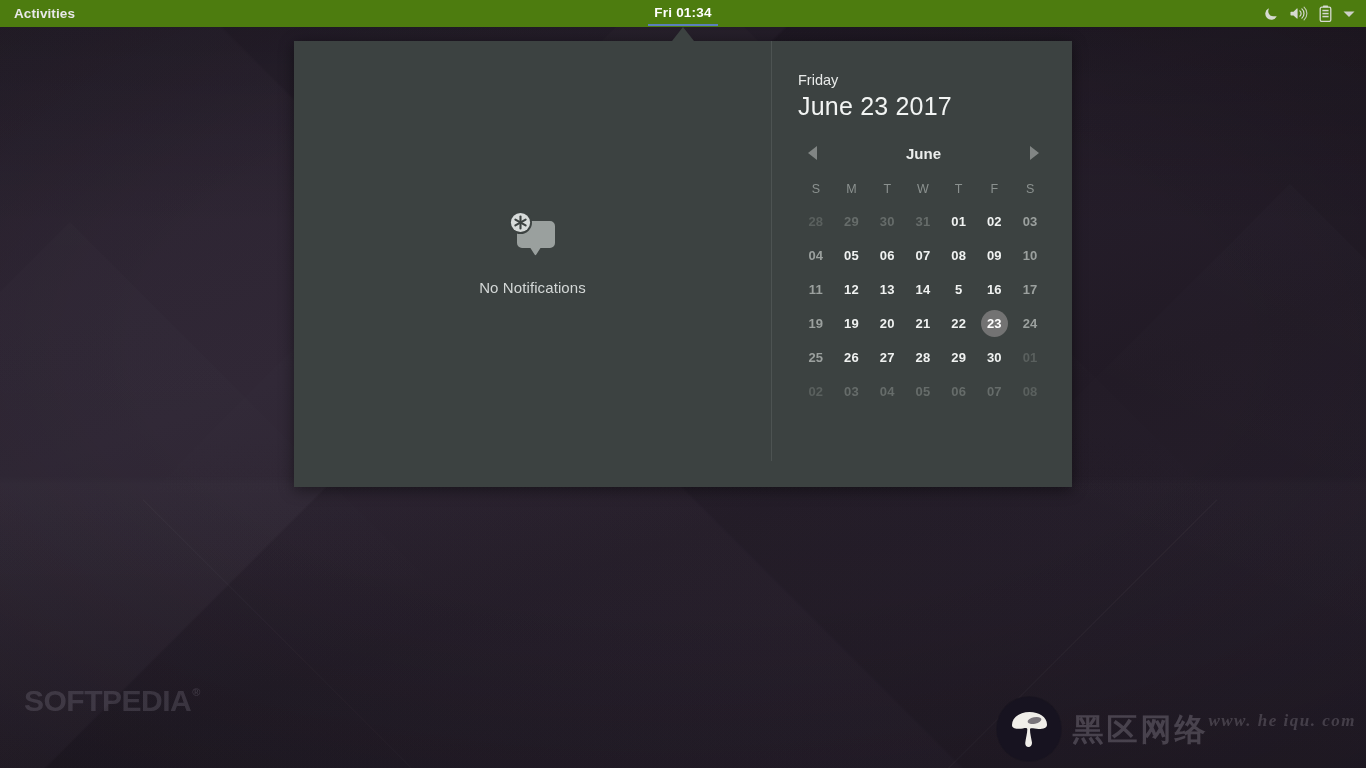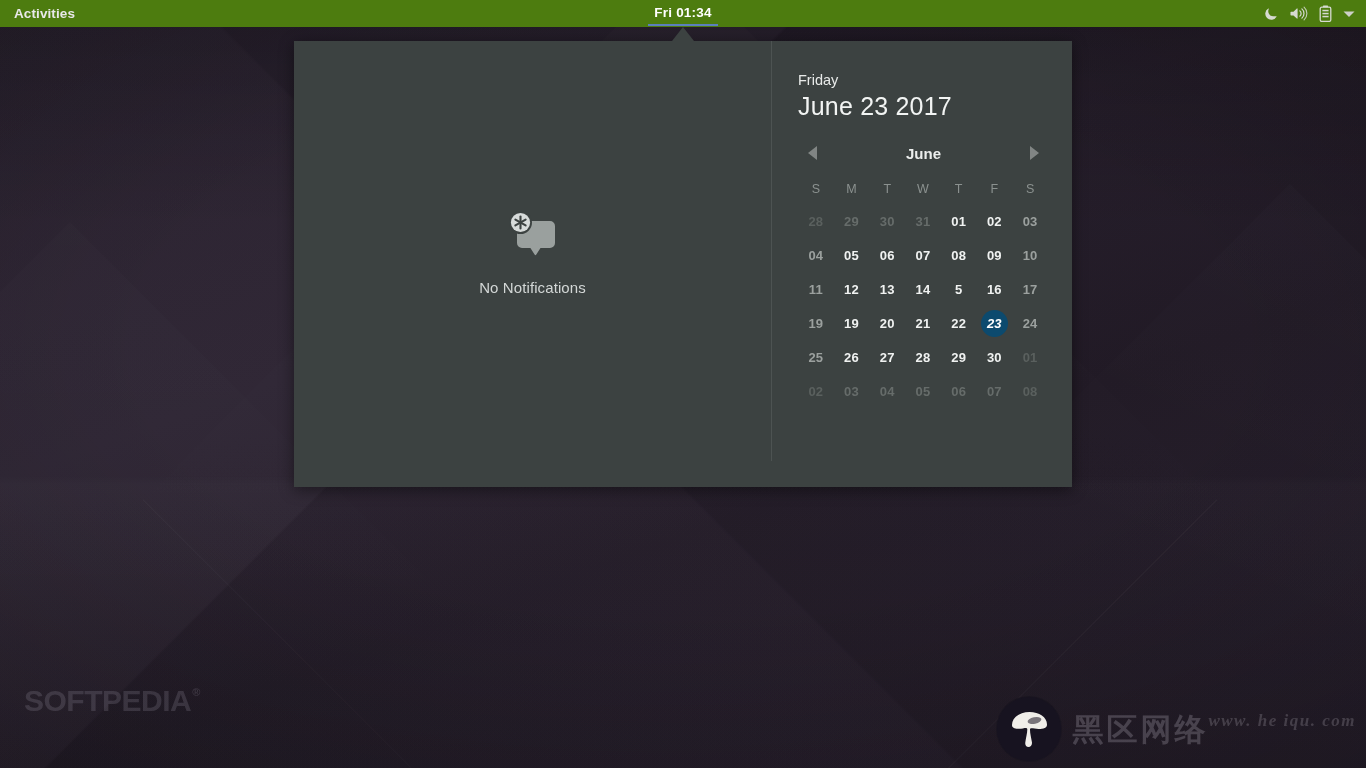--- a/index.html
+++ b/index.html
@@ -257,23 +257,22 @@
     border-radius: 50%;
     font-size: 13px;
     font-weight: bold;
     color: #f0f2f1;
     letter-spacing: 0.2px;
   }
   .day.weekend { color: #9ba09e; font-weight: bold; }
   .day.other-month { color: #666c6a; font-weight: bold; }
   .day.other-month.weekend { color: #5a605e; }
   .day.today {
-    background: #0c4a6e;
+    background: #737373;
     color: #ffffff;
-    font-style: italic;
   }
 
   
   #softpedia-watermark {
     position: absolute;
     left: 24px;
     bottom: 50px;
     font-size: 30px;
     font-weight: bold;
     letter-spacing: -0.5px;

